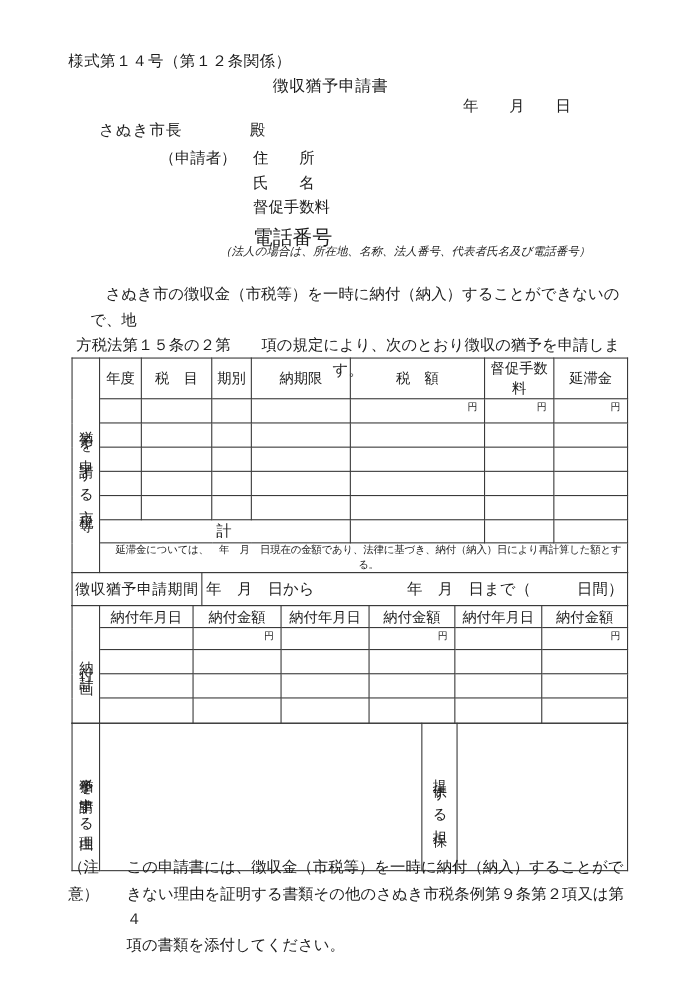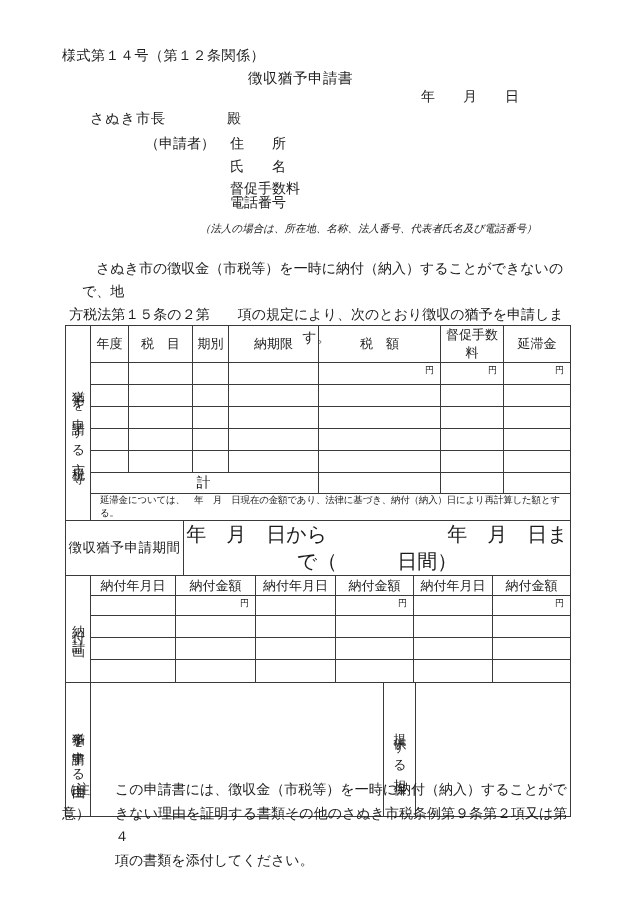--- a/index.html
+++ b/index.html
@@ -14,40 +14,40 @@
   .abs{position:absolute;}
   .form-number{top:47px;left:62px;font-size:14px;letter-spacing:.5px;}
   .title{top:69px;left:0;width:601px;text-align:center;font-size:14.5px;letter-spacing:.5px;}
   .date-line{top:88px;left:421px;font-size:14px;}
   .addressee{top:110px;left:90px;font-size:14px;letter-spacing:1px;}
   .dono{top:110px;left:227px;font-size:14px;}
   .app-label{top:135px;left:145px;font-size:14px;}
   .field-0{top:135px;left:230px;font-size:14px;}
   .field-1{top:158px;left:230px;font-size:14px;}
   .field-2{top:180px;left:230px;font-size:14px;}
-  .field-3{top:194px;left:230px;font-size:14px;}
+  .field-3{top:204px;left:230px;font-size:18px;}
   .app-note{top:222px;left:200px;font-size:10.5px;color:#222;font-style:italic;}
   .body-par{top:257px;left:62px;width:509px;font-size:14px;line-height:23px;}
   .body-par .l1{display:block;text-indent:14px;margin-left:20px;}
   .body-par .l2{display:block;text-align:center;}
 
   .tables{top:325px;left:65px;width:506px;}
   table.t{border-collapse:collapse;table-layout:fixed;width:506px;margin-top:-1px;}
   table.t:first-child{margin-top:0;}
   .t td,.t th{border:1px solid #3a3a3a;padding:0;font-weight:normal;
     font-size:13px;text-align:center;vertical-align:middle;overflow:hidden;}
   .t .vlabel{writing-mode:vertical-rl;text-orientation:upright;
     font-size:13px;line-height:24px;text-align:center;vertical-align:middle;}
   .ls4{letter-spacing:4px;} .ls7{letter-spacing:7px;} .ls1{letter-spacing:1px;}
   .t .yen{text-align:right;vertical-align:top;font-size:9px;
     padding:2px 6px 0 0;line-height:10px;}
   .t .total{font-size:14px;letter-spacing:2px;}
-  .t .note{font-size:9.5px;text-align:left;padding-left:9px;letter-spacing:-0.2px;}
+  .t .note{font-size:9.5px;text-align:center;padding-left:9px;letter-spacing:-0.2px;}
   .t .plabel{font-size:13.5px;letter-spacing:0.5px;}
-  .t .pvalue{font-size:20px;}
+  .t .pvalue{font-size:14px;}
   .footer{top:778px;left:62px;width:515px;font-size:14px;line-height:23.5px;display:flex;}
   .footer .notice-label{flex:0 0 53px;}
   .footer .notice-text span{display:block;}
 </style>
 </head>
 <body>
 
 <div class="page">
 
   <div class="abs form-number">様式第１４号（第１２条関係）</div>

